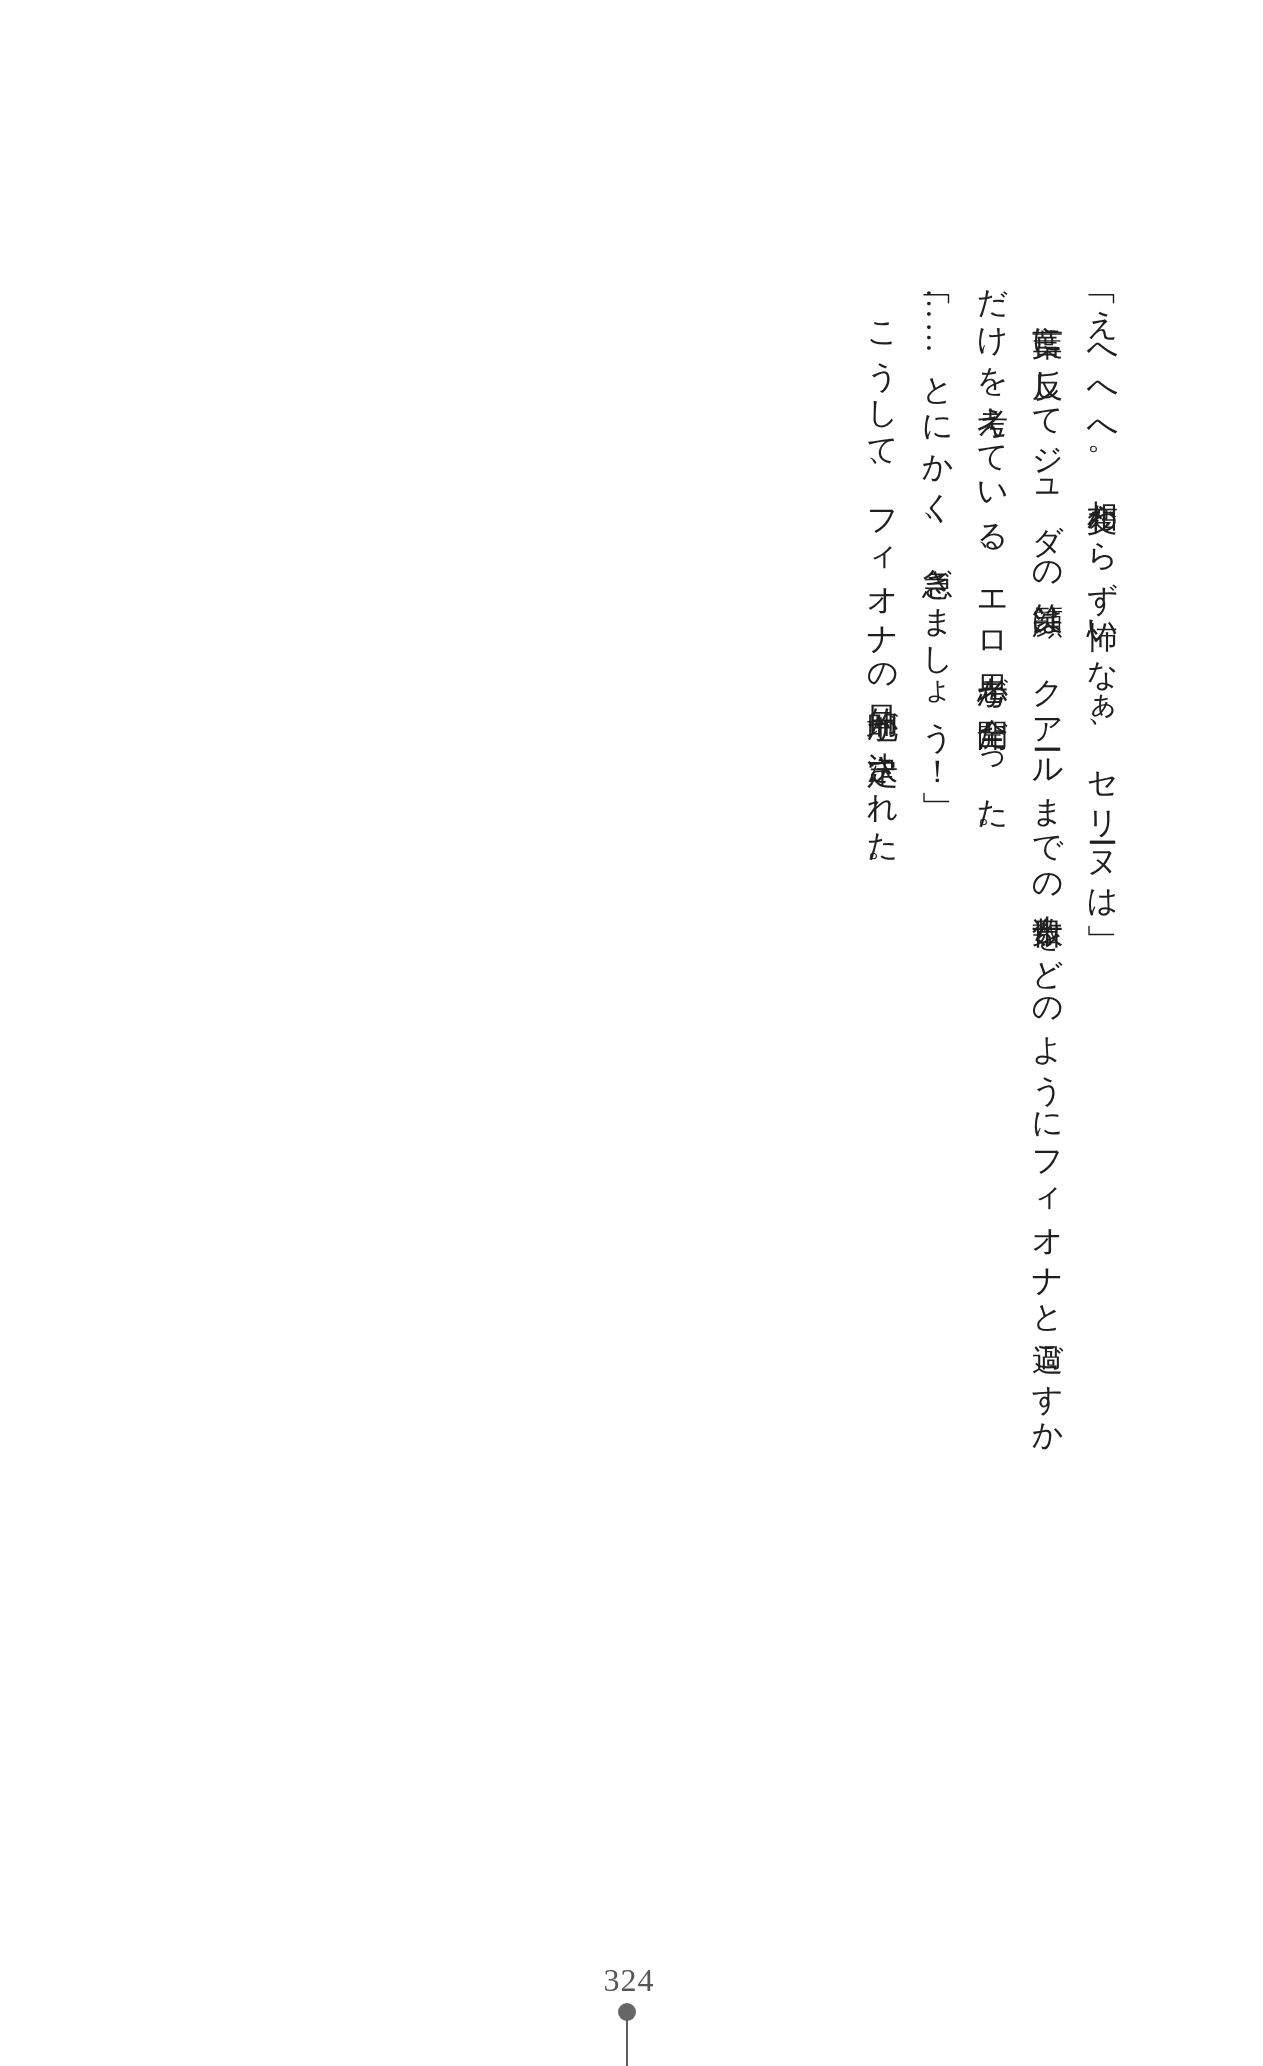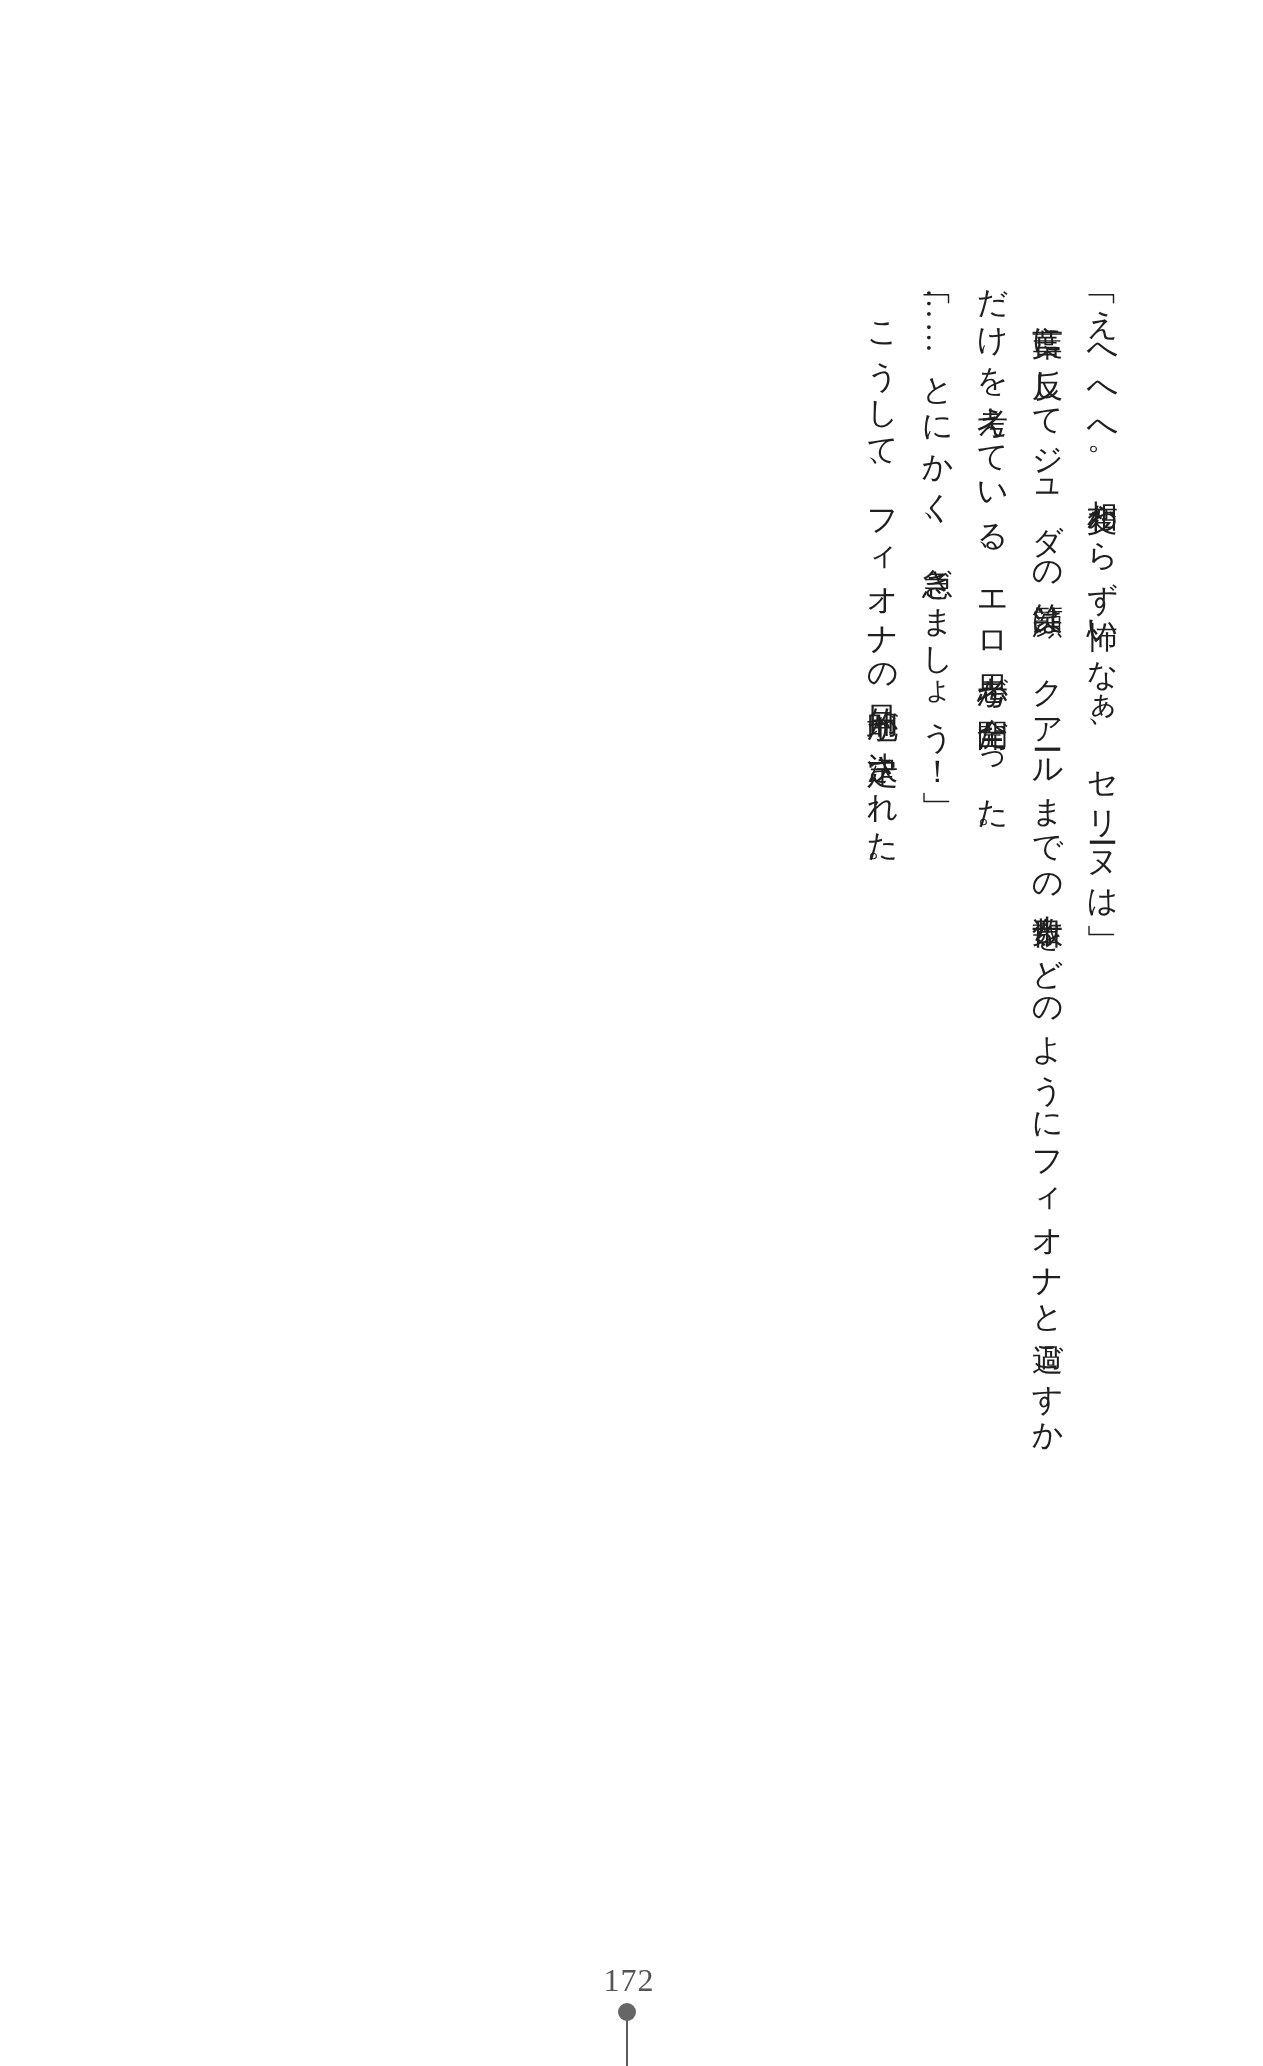--- a/index.html
+++ b/index.html
@@ -71,19 +71,19 @@
 <div class="book-page">
 
   <div class="text-block">
     <p class="line ind-half">「えへへへ。相変わらず怖いなぁ、セリーヌは」</p>
     <p class="line ind-full">言葉に反してジュダの笑顔は、クアールまでの十数日をどのようにフィオナと過ごすか</p>
     <p class="line ind-none">だけを考えている、エロ思考が全開だった。</p>
     <p class="line ind-half">「……とにかく、急ぎましょう！」</p>
     <p class="line ind-full">こうして、フィオナの目的地が決定された。</p>
   </div>
 
-  <div class="page-number">172</div>
+  <div class="page-number">324</div>
 
   <div class="marker-dot"></div>
 
   <div class="marker-line"></div>
 
 </div>
 
 </body></html>

